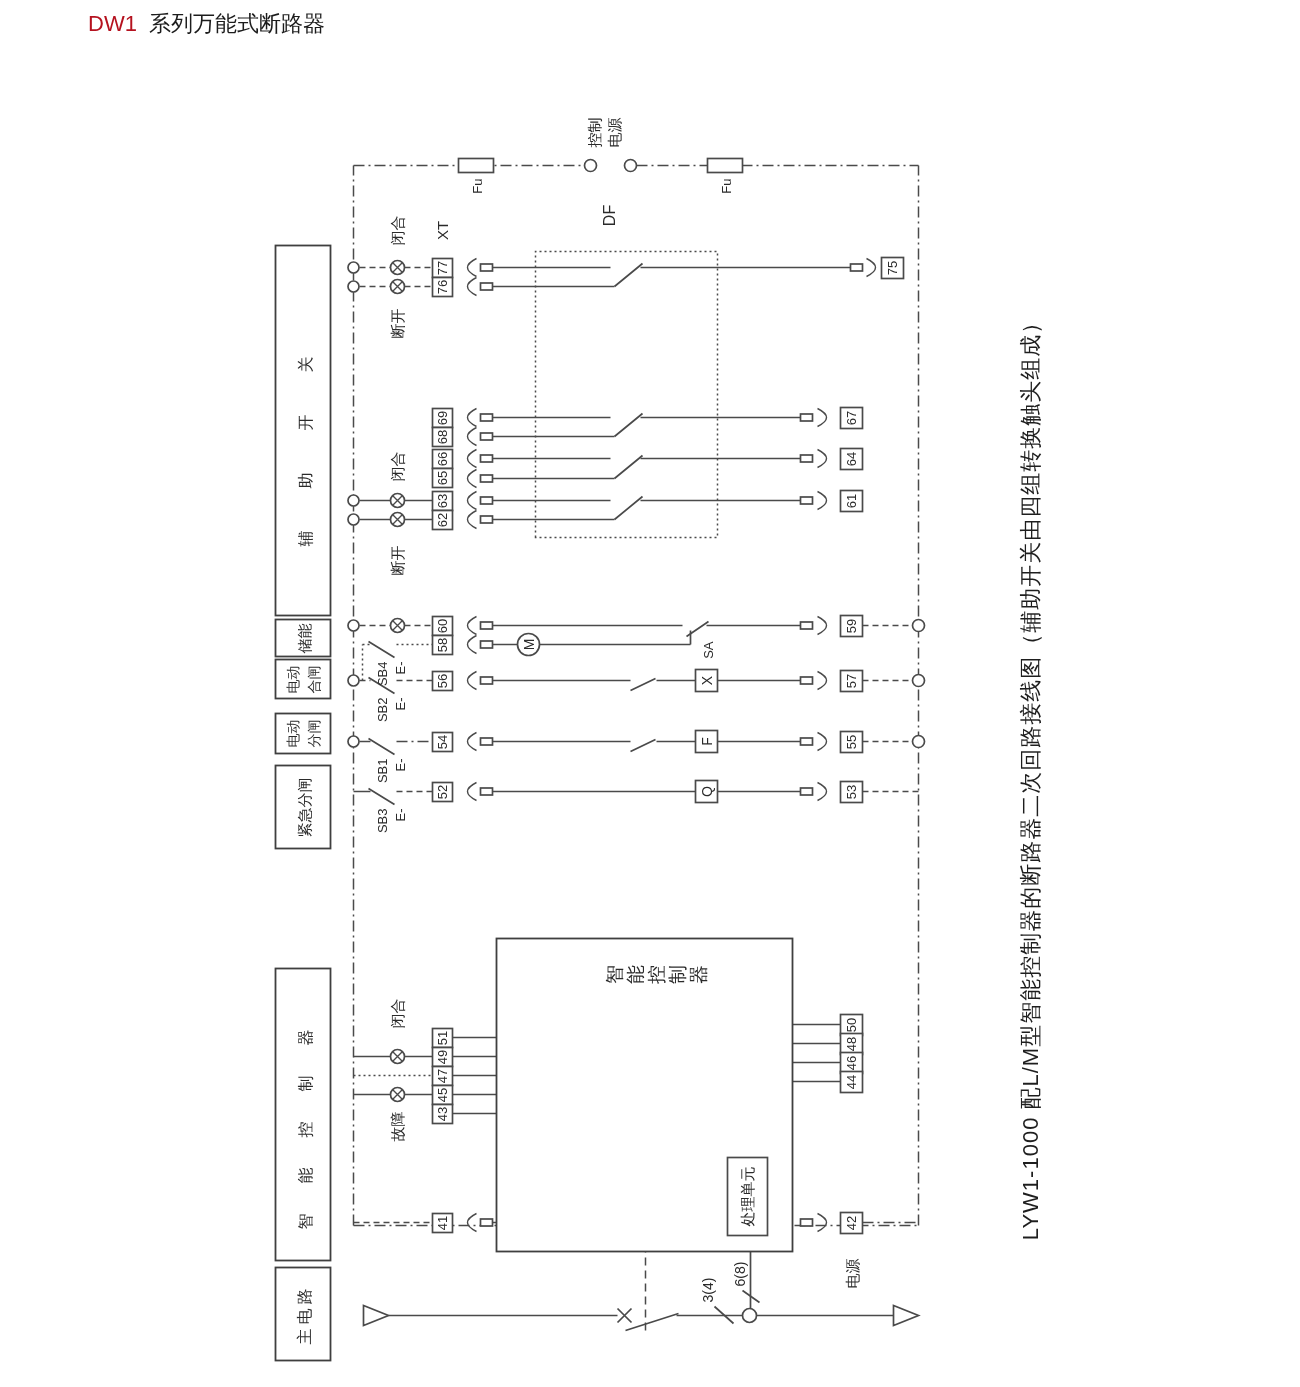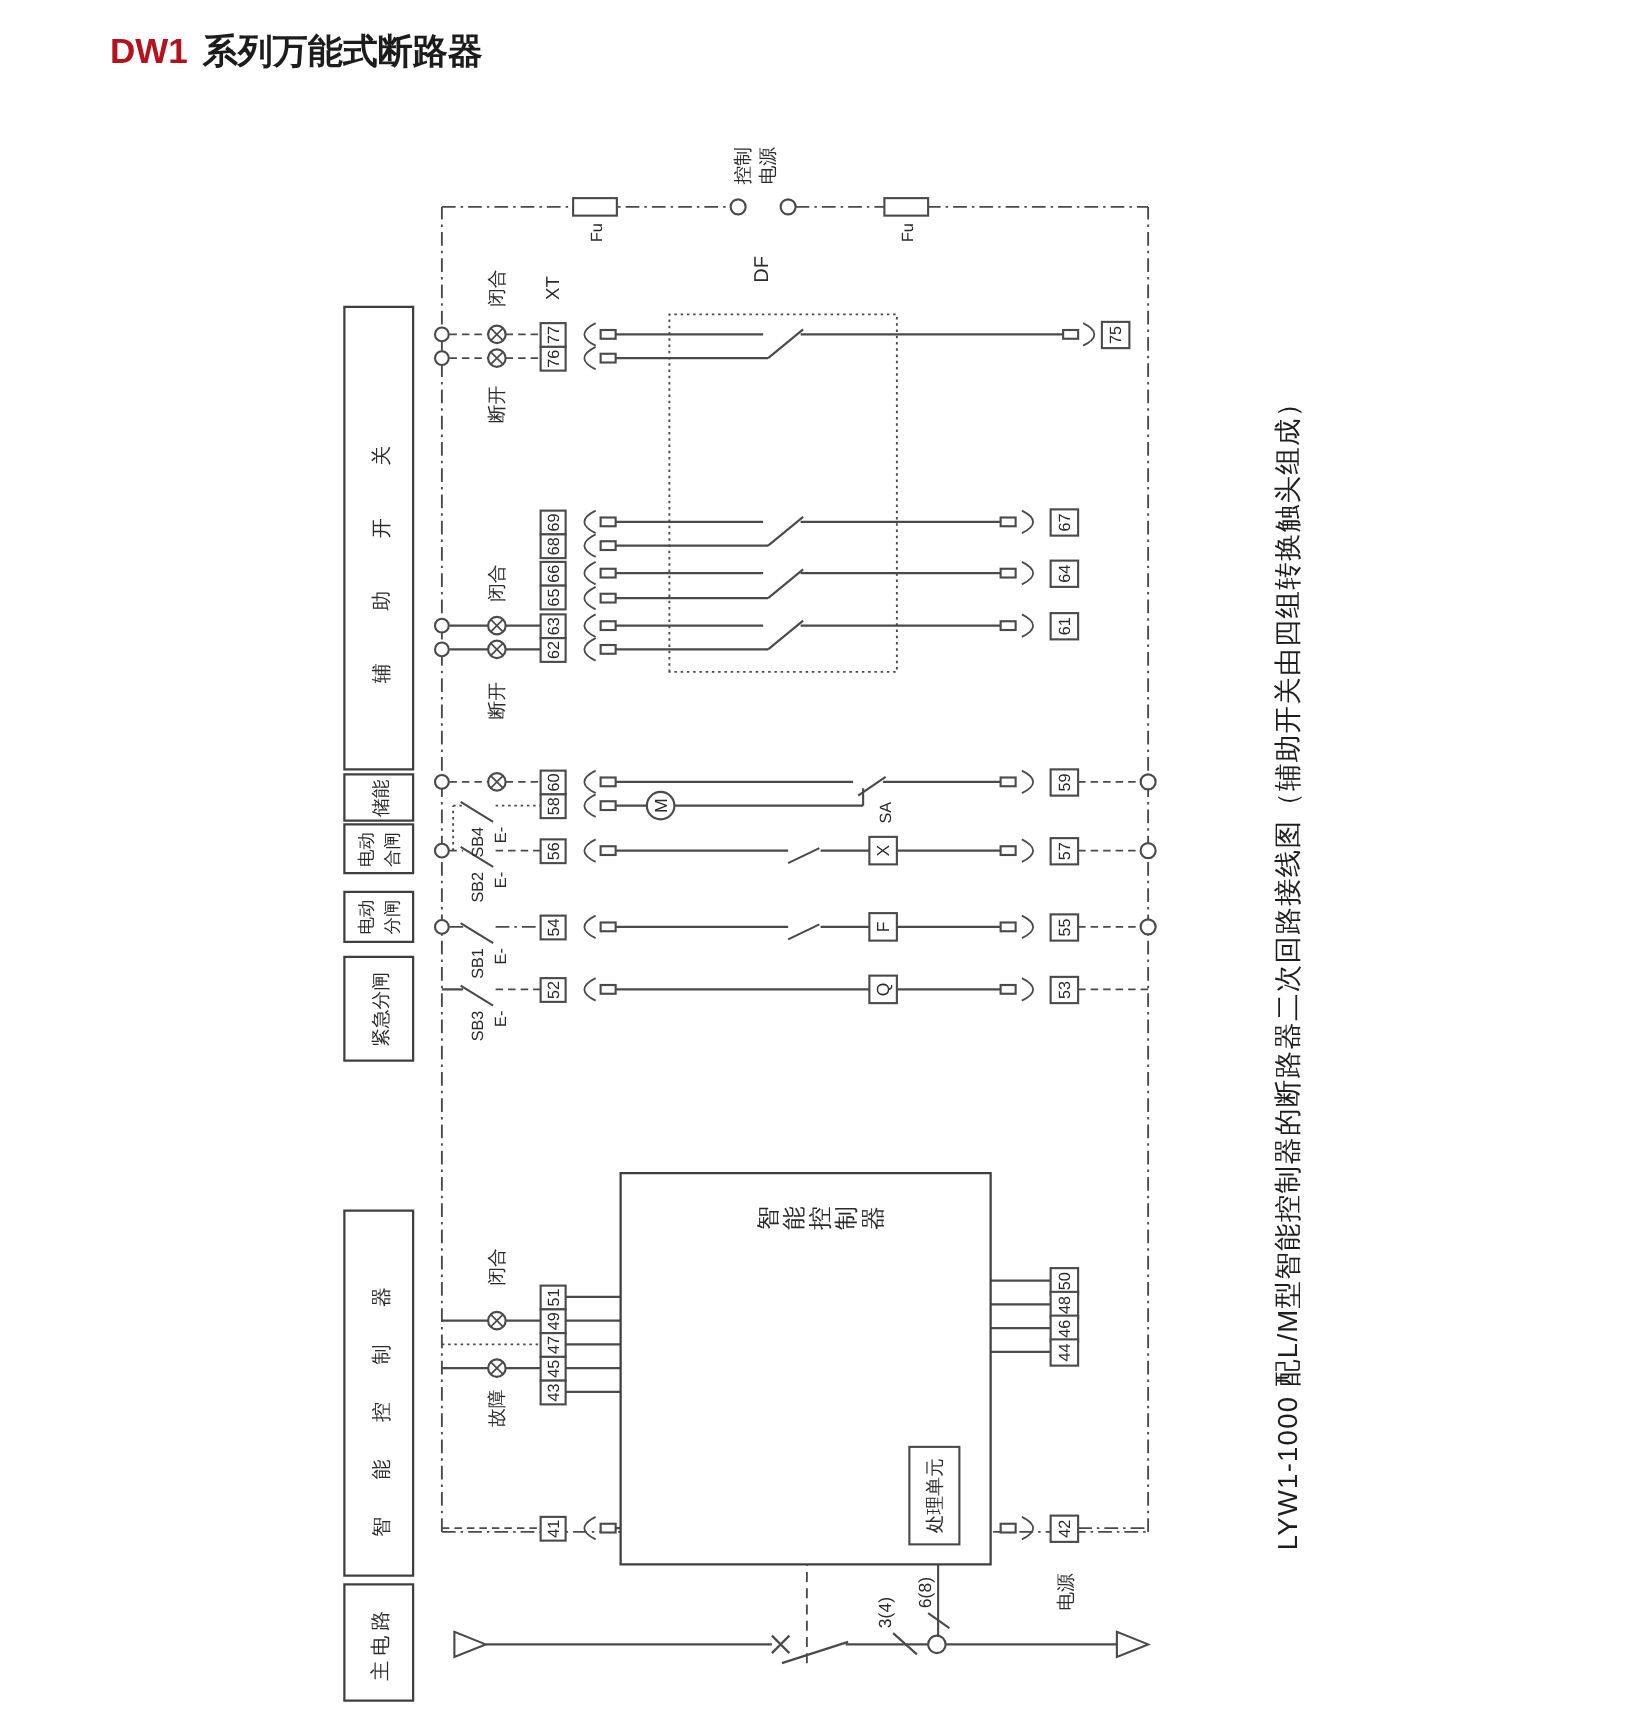--- a/index.html
+++ b/index.html
@@ -1,18 +1,18 @@
 <!DOCTYPE html>
 <html><head>
 <meta charset="utf-8">
 <style>
   html,body{margin:0;padding:0;background:#ffffff;}
   .page{position:relative;width:1300px;height:1387px;background:#fff;overflow:hidden;
         font-family:"Liberation Sans","DejaVu Sans",sans-serif;}
-  .title{position:absolute;left:88px;top:22px;font-size:28px;font-weight:bold;z-index:5;}
+  .title{position:absolute;left:88px;top:9px;font-size:22px;font-weight:normal;z-index:5;}
   .title .hl{color:#b5121f;}
   .title .rest{color:#1c1c1c;margin-left:12px;}
   .rot{position:absolute;width:1387px;height:1300px;left:-43.5px;top:43.5px;
        transform:rotate(-90deg);}
   svg text{fill:#2a2a2a;font-family:"Liberation Sans","DejaVu Sans",sans-serif;}
   .s   {stroke:#4a4a4a;stroke-width:1.7;fill:none;}
   .thin{stroke:#4a4a4a;stroke-width:1.4;fill:none;}
   .d   {stroke:#4a4a4a;stroke-width:1.5;fill:none;stroke-dasharray:6 4;}
   .dd  {stroke:#4a4a4a;stroke-width:1.5;fill:none;stroke-dasharray:11 4 2 4;}
   .dot {stroke:#4a4a4a;stroke-width:1.5;fill:none;stroke-dasharray:2 3;}

